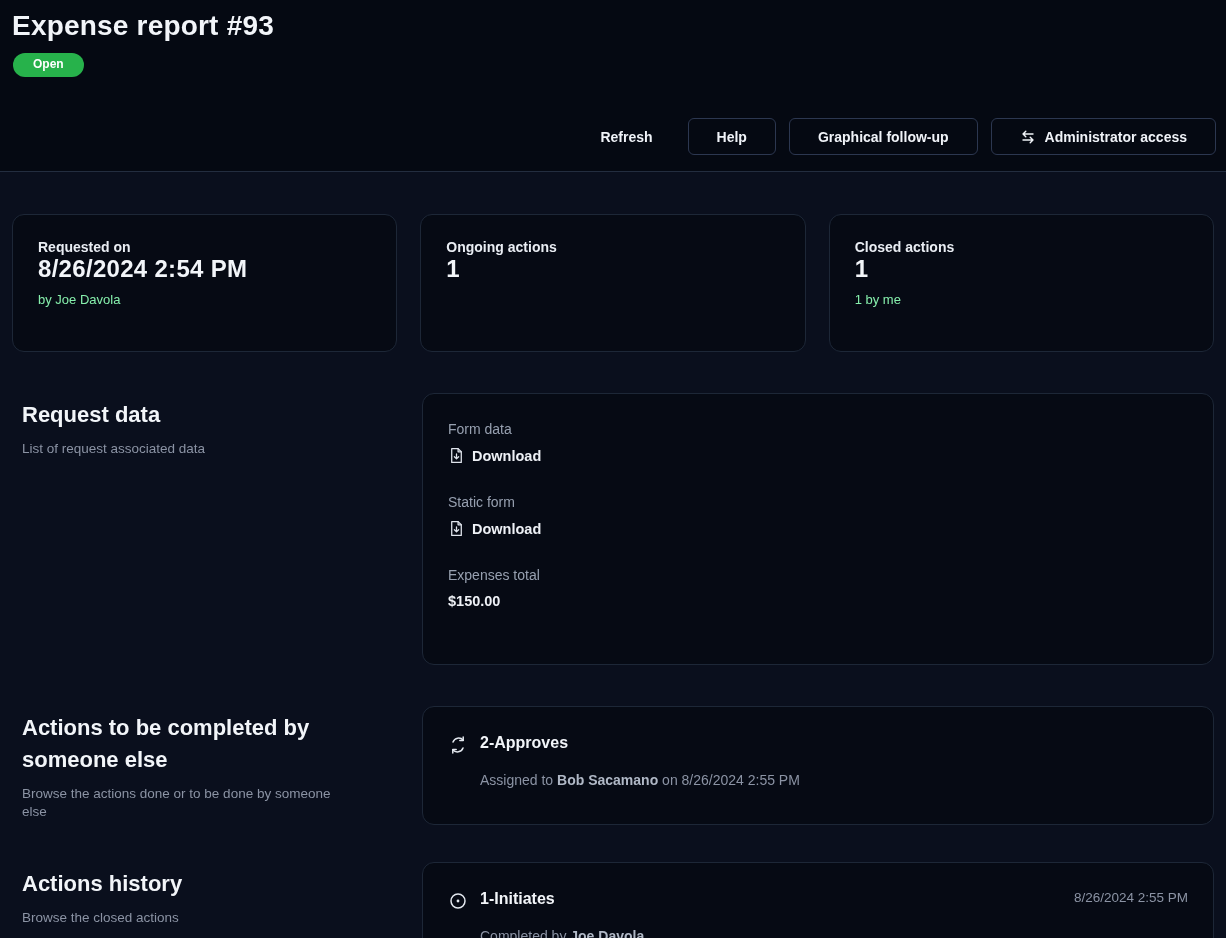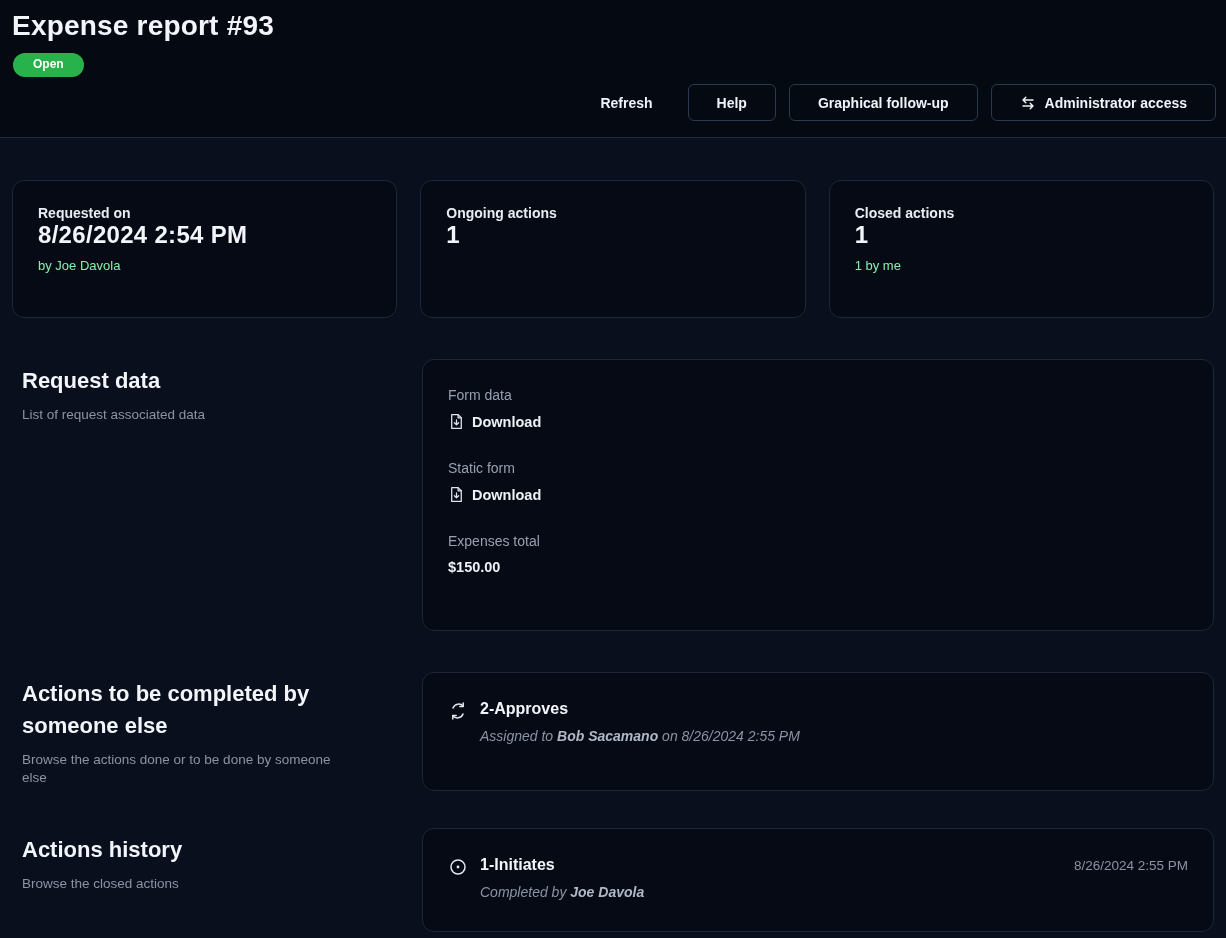--- a/index.html
+++ b/index.html
@@ -9,21 +9,21 @@
     color: #eef1f6;
     font-family: "Liberation Sans", "DejaVu Sans", sans-serif;
     overflow-x: hidden;
   }
 
   
   .header {
     background: #050912;
     border-bottom: 1px solid #232d3f;
     position: relative;
-    height: 138px;
+    height: 172px;
     padding: 10px 12px 0 12px;
   }
   .page-title {
     font-size: 28px;
     font-weight: 700;
     letter-spacing: 0.2px;
     color: #f2f5f9;
   }
   .status-badge {
     display: inline-block;
@@ -131,24 +131,24 @@
   .history-card { min-height: 104px; }
   .action-row { display: flex; align-items: flex-start; }
   .action-icon {
     flex: 0 0 auto;
     width: 20px; height: 20px;
     margin-right: 12px;
     margin-top: 1px;
     color: #e3e8ef;
   }
   .action-body { flex: 1 1 auto; }
-  .action-title-row { display: flex; align-items: center; justify-content: space-between; }
+  .action-title-row { display: flex; align-items: flex-start; justify-content: space-between; }
   .action-title { font-size: 16px; font-weight: 700; color: #f2f5f9; }
   .action-date { font-size: 13.5px; color: #8b93a4; font-weight: 400; }
-  .action-sub { font-size: 14px; color: #8b93a4; margin-top: 10px; font-style: italic; }
+  .action-sub { font-size: 14px; color: #8b93a4; margin-top: 20px; }
   .action-sub b { color: #b0b8c6; font-weight: 700; }
 </style>
 </head>
 <body>
 
 <div class="header">
   <div class="page-title">Expense report #93</div>
   <span class="status-badge">Open</span>
 
   <div class="toolbar">

